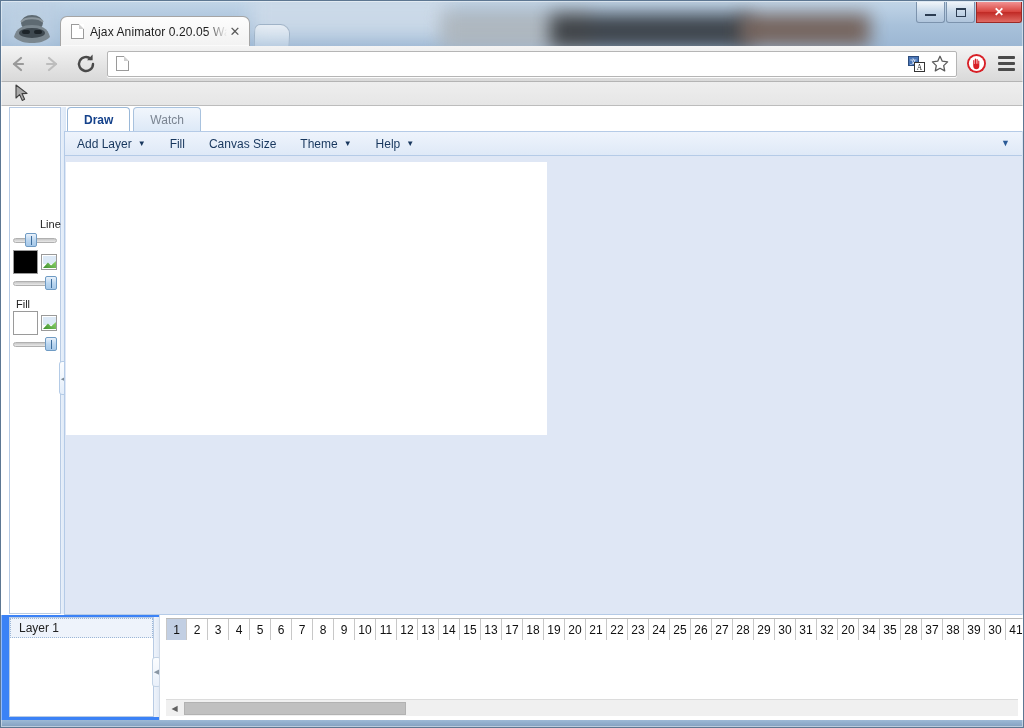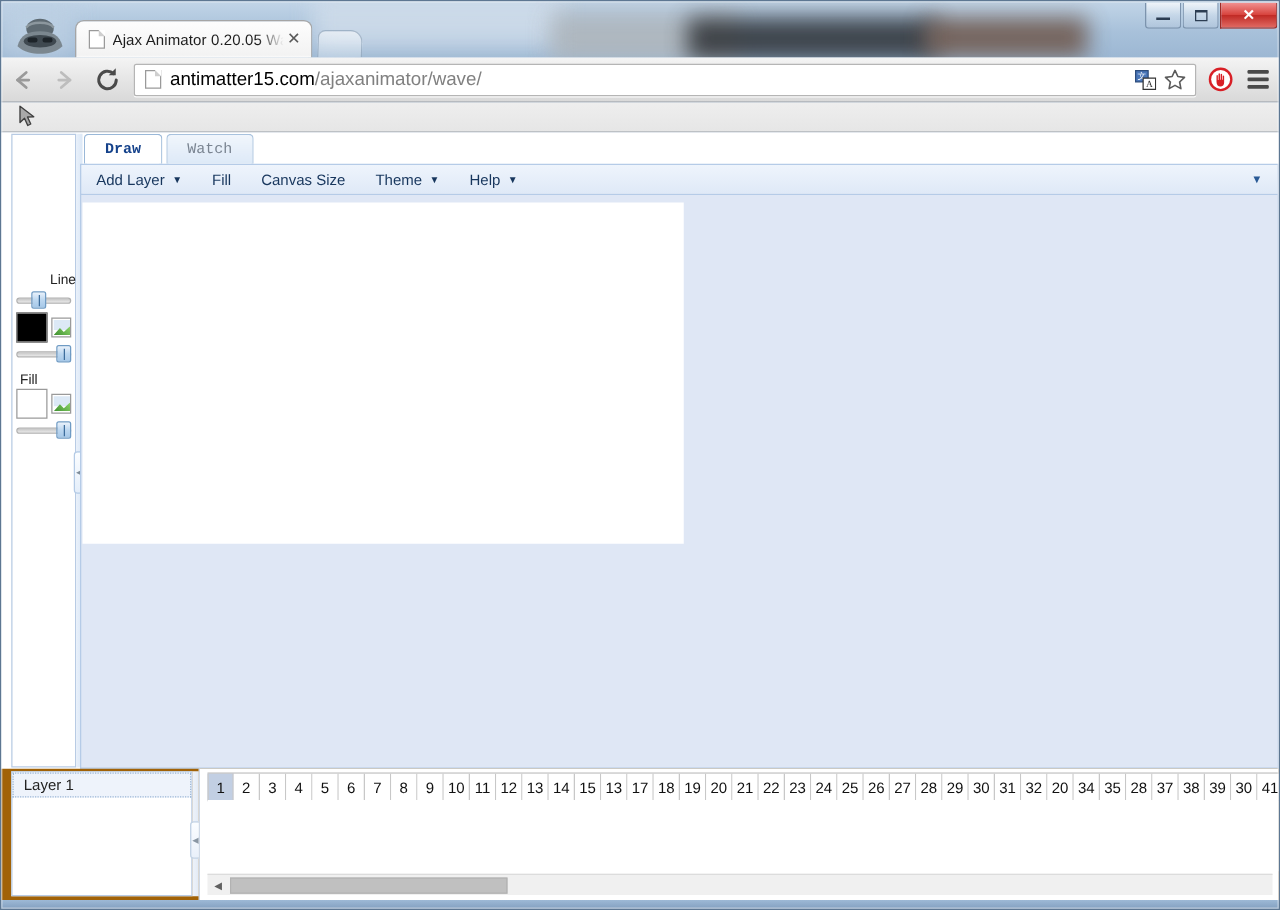--- a/index.html
+++ b/index.html
@@ -178,21 +178,21 @@
     position:absolute; left:-2px; top:254px; width:9px; height:34px;
     background: linear-gradient(180deg,#fbfdff,#e4eefa);
     border:1px solid #b4cbe6; border-radius:3px;
     display:flex; align-items:center; justify-content:center;
   }
   #vsplit-left .grip::after {
     content:"◀"; font-size:7px; color:#7d8b99; line-height:1;
   }
   
   #apptabs {
-    position:absolute; left:66px; top:0px; height:25px; display:flex; align-items:center;font-family:Liberation Mono, monospace;
+    position:absolute; left:66px; top:0px; height:25px; display:flex; align-items:flex-end;
   }
   .apptab {
     height:24px; padding:0 16px; margin-right:3px;
     display:flex; align-items:center; font-size:12px;
     border:1px solid #a8c2de; border-bottom:none; border-radius:4px 4px 0 0;
   }
   .apptab.active {
     background:#ffffff; color:#15428b; font-weight:bold;
     border-color:#9ab8d8;
   }
@@ -218,21 +218,21 @@
     overflow:hidden;
   }
   #stage {
     position:absolute; left:1px; top:6px; width:481px; height:273px;
     background:#ffffff;
   }
 
   
   #bottom {
     position:absolute; left:0; top:509px; width:1022px; height:105px;
-    background:#a16207;
+    background:#3b82f6;
   }
   #layers-panel {
     position:absolute; left:8px; top:110px; width:145px; height:100px;
     background:#fff; border:1px solid #b8cbe4;
   }
   #layer-list { position:absolute; left:0; top:0; right:0; }
   .layer-row {
     height:20px; display:flex; align-items:center; padding-left:8px;
     font-size:12px; color:#222;
     background:#eef3fb; border:1px dotted #9bb6d6;
@@ -348,21 +348,20 @@
         </svg>
     </div>
     <div class="navbtn">
       <svg width="22" height="22" viewBox="0 0 22 22">
         <path d="M18 11a7 7 0 1 1-2.2-5.1" stroke="#4a4a4a" stroke-width="2.4" fill="none" stroke-linecap="round"></path>
         <path d="M17.6 1.6 L17.6 7.2 L12 7.2 Z" fill="#4a4a4a"></path>
       </svg>
     </div>
     <div id="omnibox">
       <span class="pageicon"></span>
-      <span class="url"><span>antimatter15.com</span><span class="path">/ajaxanimator/wave/</span></span>
       <span style="flex:1"></span>
       <span class="obicon">
         <svg width="17" height="16" viewBox="0 0 17 16">
           <rect x="0.5" y="0.5" width="10" height="9" fill="#4a76b8" stroke="#2c4c7c"></rect>
           <text x="5.5" y="7.5" font-size="7" fill="#fff" text-anchor="middle" font-family="DejaVu Sans">文</text>
           <rect x="6.5" y="6.5" width="10" height="9" fill="#fff" stroke="#333"></rect>
           <text x="11.5" y="13.8" font-size="7.5" fill="#222" text-anchor="middle" font-family="Liberation Serif">A</text>
         </svg>
       </span>
       <span class="obicon">

